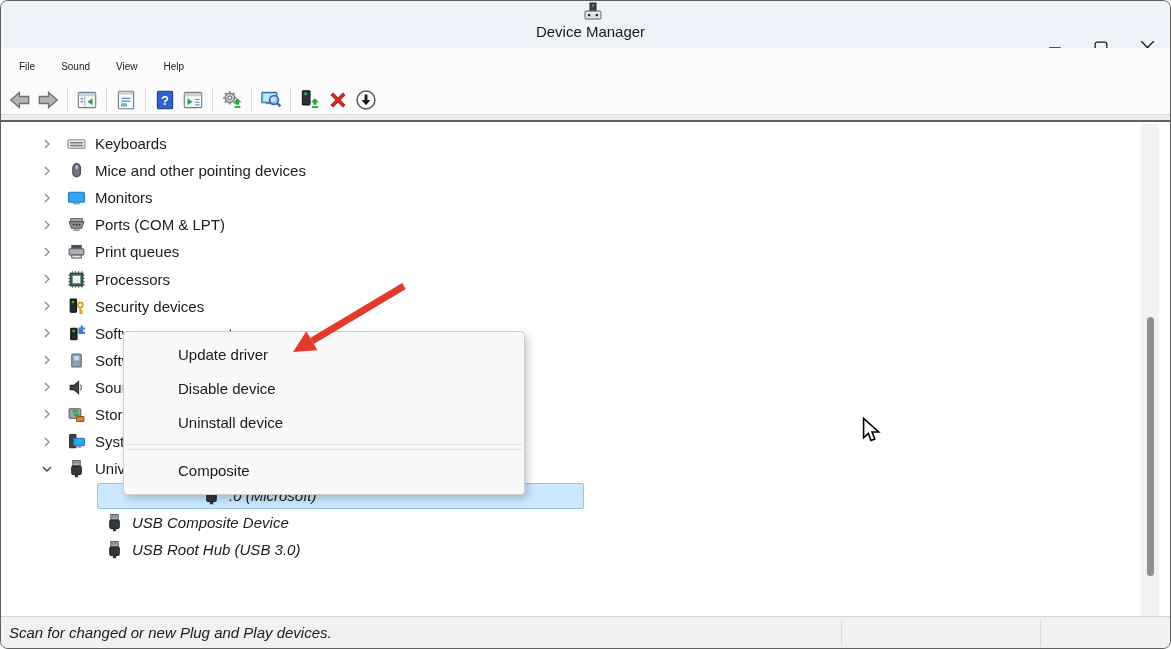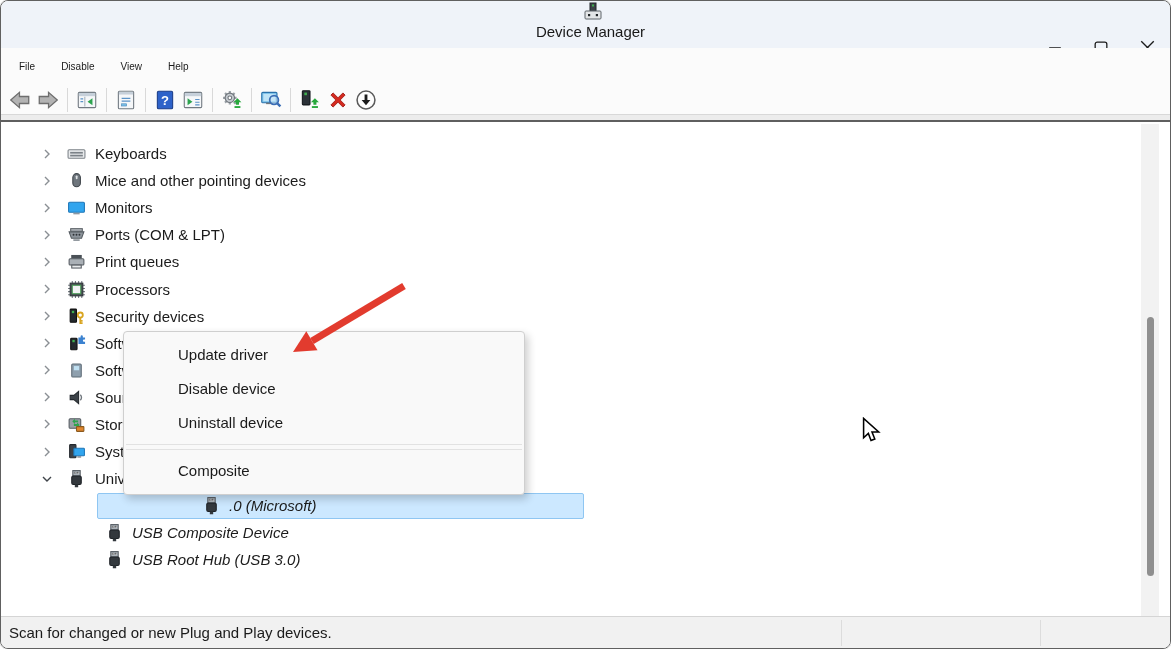--- a/index.html
+++ b/index.html
@@ -29,40 +29,40 @@
   
   .toolbar { position: absolute; left: 0; right: 0; top: 84px; height: 29px;
     background: #fbfbfb; display: flex; align-items: center; padding-left: 5px; }
   .tbtn { width: 28px; height: 27px; display: flex; align-items: center; justify-content: center; }
   .tsep { width: 1px; height: 24px; background: #d9d9d9; margin: 0 5px; }
   .rebar-band { position: absolute; left: 0; right: 0; top: 113px; height: 8px;
     background: #ececec; border-top: 1px solid #d8d8d8; border-bottom: 2px solid #5f5f5f; }
 
   
   .content { position: absolute; left: 0; right: 0; top: 121px; bottom: 32px; background: #fff; }
-  .tree { position: absolute; left: 0; top: 0; right: 30px; padding-top: 8px; margin-top: 10px; }
+  .tree { position: absolute; left: 0; top: 0; right: 30px; padding-top: 8px; }
   .row { height: 27.1px; display: flex; align-items: center; font-size: 15px; white-space: nowrap; }
   .chev { width: 16px; height: 16px; margin-left: 38px; display: flex; flex: none; }
   .row .ticon { width: 19px; height: 19px; margin-left: 12px; display: flex; flex: none; }
   .row .tlabel { margin-left: 9px; }
   .row.child .ticon { margin-left: 104px; }
   .row.child .tlabel { margin-left: 8px; font-style: italic; }
   .selbox { margin-left: 96px; width: 487px; height: 26px;
     background: var(--sel-fill, #cce8ff); border: 1px solid var(--sel-border, #8fc6f2);
     border-radius: 2px; display: flex; align-items: center; }
   .selbox .ticon { width: 19px; height: 19px; margin-left: 7px; display: flex; flex: none; }
   .selbox .tlabel { margin-left: auto; padding-right: 7px; }
 
   
   .vscroll { position: absolute; top: 2px; bottom: 0; right: 11px; width: 18px; background: #f2f2f2; }
   .vthumb { position: absolute; left: 6px; width: 7px; top: 193px; height: 259px; background: #8f8f8f; border-radius: 3.5px; }
 
   
   .statusbar { position: absolute; left: 0; right: 0; bottom: 0; height: 32px;
-    background: #f1f1f1; border-top: 1px solid #d5d5d5; font-size: 15px; }
+    background: #f1f1f1; border-top: 1px solid #d5d5d5; font-size: 15px; font-style: italic; }
   .status-text { position: absolute; left: 8px; top: 0; line-height: 31px; color: #1a1a1a; }
   .sdiv { position: absolute; top: 3px; bottom: 2px; width: 1px; background: #dcdcdc; }
   .sdiv.d1 { left: 840px; } .sdiv.d2 { left: 1039px; }
 
   
   .ctx-menu { position: absolute; left: 122px; top: 330px; width: 402px;
     background: #f9f9f9; border: 1px solid #cfcfcf; border-radius: 4px;
     box-shadow: 3px 4px 8px rgba(0,0,0,.20); padding: 6px 0; z-index: 50; font-size: 15px; }
   .ctx-item { height: 34px; line-height: 34px; padding-left: 54px; color: #1a1a1a; }
   .ctx-sep { height: 1px; background: #e2e2e2; margin: 4px 2px; }
@@ -102,21 +102,21 @@
         <div class="win-btn">
           <span><svg width="15" height="15" viewBox="0 0 12 12">
               <path d="M1 1l10 10M11 1L1 11" stroke="#1a1a1a" stroke-width="1.1"></path>
             </svg></span>
         </div>
       </div>
   </div>
 
   <div class="menubar">
     <span class="mitem">File</span>
-    <span class="mitem">Disable</span>
+    <span class="mitem">Sound</span>
     <span class="mitem">View</span>
     <span class="mitem">Help</span>
   </div>
 
   <div class="toolbar">
       <div class="tbtn">
         <span style="display: flex;">
           <svg width="24" height="24" viewBox="0 0 22 22">
             <path d="M2.5 11 L10.5 4 V7.8 H19 V14.2 H10.5 V18 Z" fill="#b3b3b3" stroke="#6e6e6e" stroke-width="1.2"></path>
           </svg>

